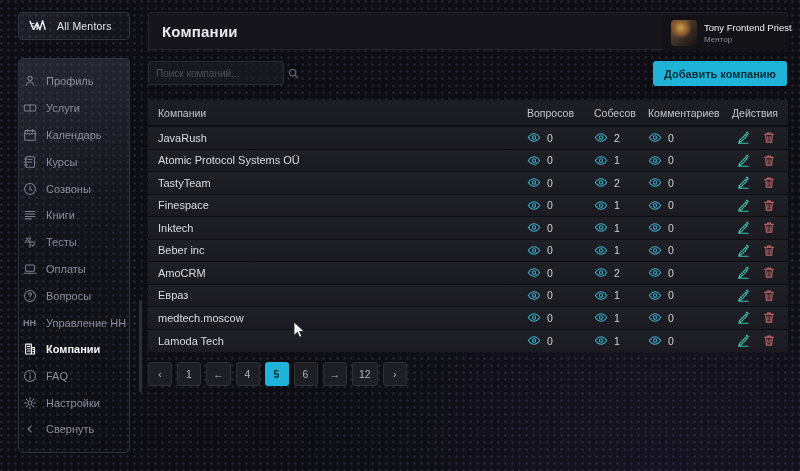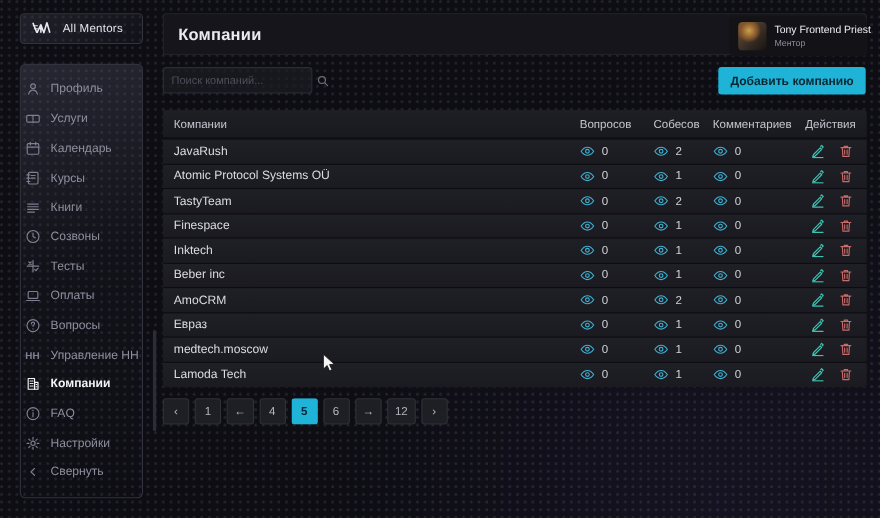--- a/index.html
+++ b/index.html
@@ -186,34 +186,34 @@
             <rect x="3.2" y="2" width="10" height="12" rx="1.2"></rect>
             <path d="M6.2 5.2h4M6.2 8h4M1.6 4.6h3.2M1.6 8h3.2M1.6 11.4h3.2"></path>
           </svg>
         </span>
         <span>Курсы</span>
       </div>
 
       <div class="m-item">
         <span class="mi-icon">
           <svg viewBox="0 0 16 16">
-            <path d="M2.5 4h11M2.5 6.8h11M2.5 9.6h11M2.5 12.4h7"></path>
-          </svg>
-        </span>
-        <span>Книги</span>
-      </div>
-
-      <div class="m-item">
-        <span class="mi-icon">
-          <svg viewBox="0 0 16 16">
             <circle cx="8" cy="8" r="6.2"></circle>
             <path d="M8 4.6V8l2.4 1.5"></path>
           </svg>
         </span>
         <span>Созвоны</span>
+      </div>
+
+      <div class="m-item">
+        <span class="mi-icon">
+          <svg viewBox="0 0 16 16">
+            <path d="M2.5 4h11M2.5 6.8h11M2.5 9.6h11M2.5 12.4h7"></path>
+          </svg>
+        </span>
+        <span>Книги</span>
       </div>
 
       <div class="m-item">
         <span class="mi-icon">
           <svg viewBox="0 0 16 16">
             <path d="M8 2v12M2 8h12"></path>
             <path d="M3.6 3.6l2.6 2.6M6.2 3.6L3.6 6.2M9.8 11.4l1.3 1.3 2.3-2.7"></path>
           </svg>
         </span>
         <span>Тесты</span>

